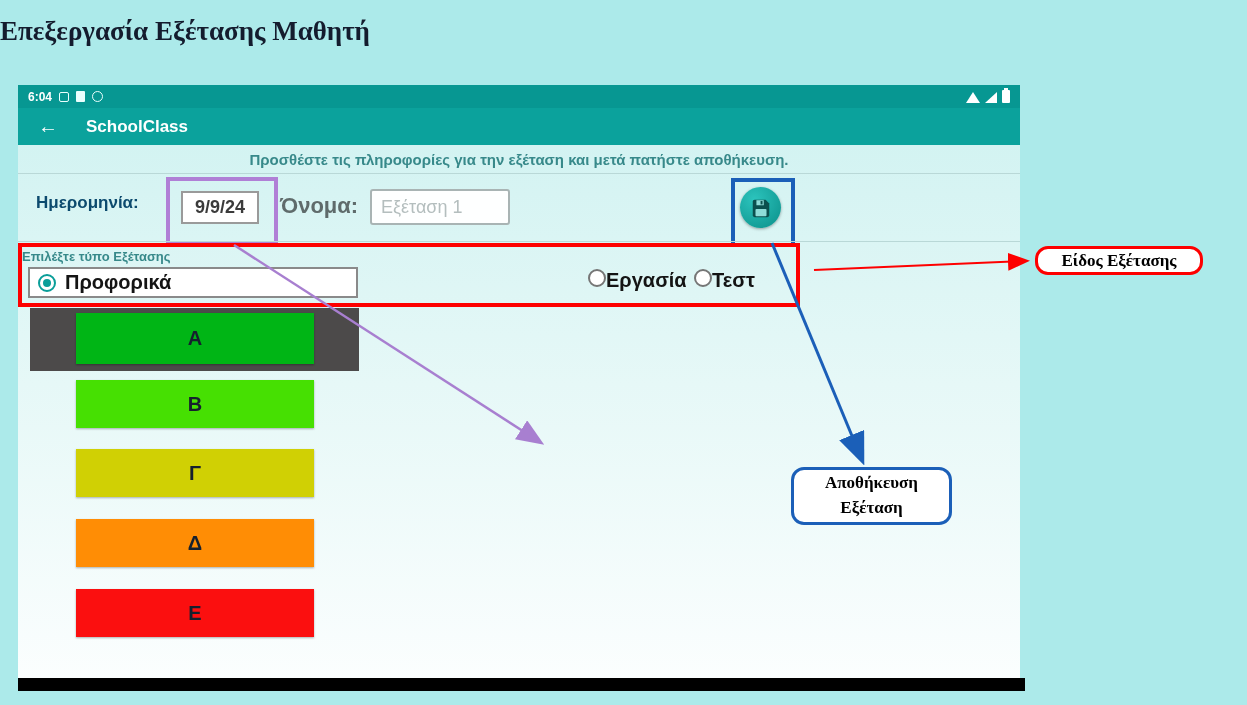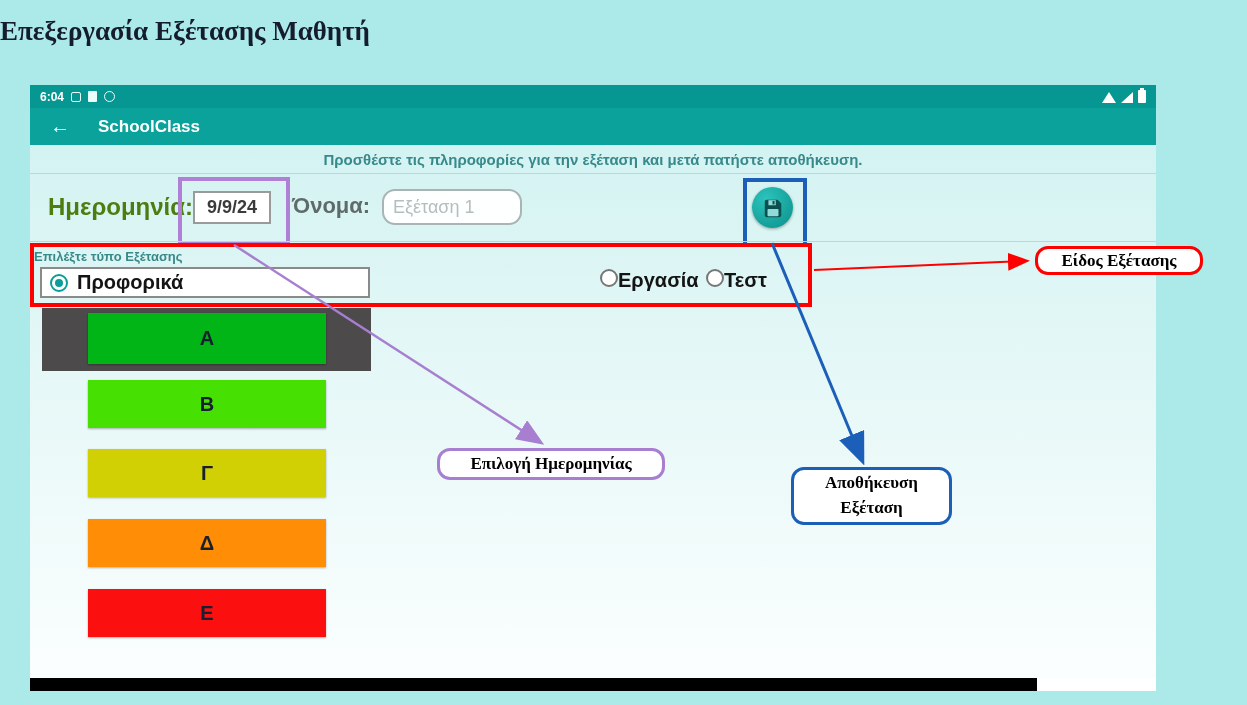--- a/index.html
+++ b/index.html
@@ -1,21 +1,21 @@
 <!DOCTYPE html>
 <html><head>
 <meta charset="utf-8">
 <style>
   html,body{margin:0;padding:0;background:#aceaea;}
   .canvas{position:relative;width:1247px;height:705px;background:#aceaea;font-family:"Liberation Sans",sans-serif;overflow:hidden;}
   .page-title{position:absolute;top:16px;left:0;width:1247px;text-align:left;margin:0;
     font-family:"Liberation Serif",serif;font-size:27px;font-weight:bold;color:#141c2e;}
 
   
-  .device{position:absolute;left:30px;top:85px;width:1126px;height:606px;background:#fff;}
+  .device{position:absolute;left:18px;top:85px;width:1002px;height:606px;background:#fff;}
   .status-bar{position:absolute;left:0;top:0;width:100%;height:23px;background:#079792;color:#fff;
     display:flex;align-items:center;padding:0 10px;box-sizing:border-box;gap:7px;}
   .time{font-size:12px;font-weight:bold;}
   .sicon{display:inline-block;}
   .sq-outline{width:10px;height:10px;border:1.5px solid #eafffe;box-sizing:border-box;border-radius:2px;}
   .sq-fill{width:9px;height:11px;background:#eafffe;border-radius:1px;}
   .circ-outline{width:11px;height:11px;border:1.5px solid #eafffe;border-radius:50%;box-sizing:border-box;}
   .status-right{margin-left:auto;display:flex;align-items:flex-end;gap:5px;}
   .wifi-tri{width:0;height:0;border-left:7px solid transparent;border-right:7px solid transparent;border-bottom:11px solid #fff;}
   .signal-tri{width:12px;height:11px;background:#fff;clip-path:polygon(0 100%,100% 0,100% 100%);}
@@ -26,26 +26,26 @@
   .back{margin-left:20px;font-size:20px;font-weight:bold;cursor:pointer;}
   .app-title{margin-left:28px;font-size:17px;font-weight:bold;}
 
   .content{position:absolute;left:0;top:60px;width:100%;height:533px;
     background:linear-gradient(180deg,#d3f3f2 0%,#e6f8f7 45%,#fbfefe 100%);}
 
   .instruction{position:absolute;left:0;top:66px;width:100%;text-align:center;font-size:15px;font-weight:bold;color:#37898a;}
   .hr1{position:absolute;left:0;top:88px;width:100%;height:1px;background:#b9d8d7;}
   .hr2{position:absolute;left:0;top:156px;width:100%;height:1px;background:#b9d8d7;}
 
-  .date-label{position:absolute;left:18px;top:108px;font-size:24px;font-weight:bold;color:#4d7c0f;}
+  .date-label{position:absolute;left:18px;top:108px;font-size:17px;font-weight:bold;color:#0c4a6e;}
   .purple-outline{position:absolute;left:148px;top:92px;width:104px;height:61px;border:4px solid #b07fd6;}
   .date-box{position:absolute;left:163px;top:106px;width:78px;height:33px;background:#fff;border:2px solid #9a9a9a;
     box-sizing:border-box;display:flex;align-items:center;justify-content:center;font-size:18px;font-weight:bold;color:#3b3b3b;cursor:pointer;}
   .name-label{position:absolute;left:262px;top:108px;font-size:22px;font-weight:bold;color:#5f6b6b;}
-  .name-input{position:absolute;left:352px;top:104px;width:140px;height:36px;border:2px solid #a9b4b4;border-radius:13px;
+  .name-input{position:absolute;left:352px;top:104px;width:140px;height:36px;border:2px solid #a9b4b4;border-radius:3px;
     background:#feffff;font-size:18px;color:#404040;padding:0 9px;box-sizing:border-box;font-family:"Liberation Sans",sans-serif;}
   .name-input::placeholder{color:#b4bebe;}
 
   .blue-outline{position:absolute;left:713px;top:93px;width:56px;height:61px;border:4px solid #1b5fb8;}
   .save-btn{position:absolute;left:722px;top:102px;width:41px;height:41px;border-radius:50%;
     background:radial-gradient(circle at 35% 30%,#2cc4bd,#0a8f89);display:flex;align-items:center;justify-content:center;
     box-shadow:0 1px 3px rgba(0,0,0,.35);cursor:pointer;}
 
   .red-outline{position:absolute;left:0;top:158px;width:782px;height:64px;border:4px solid #fe0000;box-sizing:border-box;}
   .type-caption{position:absolute;left:0;top:2px;width:100%;text-align:left;font-size:13px;font-weight:bold;color:#37898a;}
@@ -154,21 +154,20 @@
     <div class="grade-btn gA" style="background: rgb(0, 181, 21);">Α</div>
     <div class="grade-btn gB" style="background: rgb(70, 224, 2);">Β</div>
     <div class="grade-btn gC" style="background: rgb(208, 208, 4);">Γ</div>
     <div class="grade-btn gD" style="background: rgb(255, 141, 5);">Δ</div>
     <div class="grade-btn gE" style="background: rgb(251, 15, 15);">Ε</div>
 
     <div class="navbar"></div>
   </div>
 
   <div class="ann ann-red">Είδος Εξέτασης</div>
-  <div class="ann ann-purple">Επιλογή Ημερομηνίας</div>
   <div class="ann ann-blue">
     <span>Αποθήκευση</span>
     <span>Εξέταση</span>
   </div>
 
   <svg class="overlay" width="1247" height="705">
     <defs>
       <marker id="mRed" markerWidth="11" markerHeight="9" refX="9" refY="4.5" orient="auto">
         <path d="M0,0 L11,4.5 L0,9 z" fill="#fe0000"></path>
       </marker>

